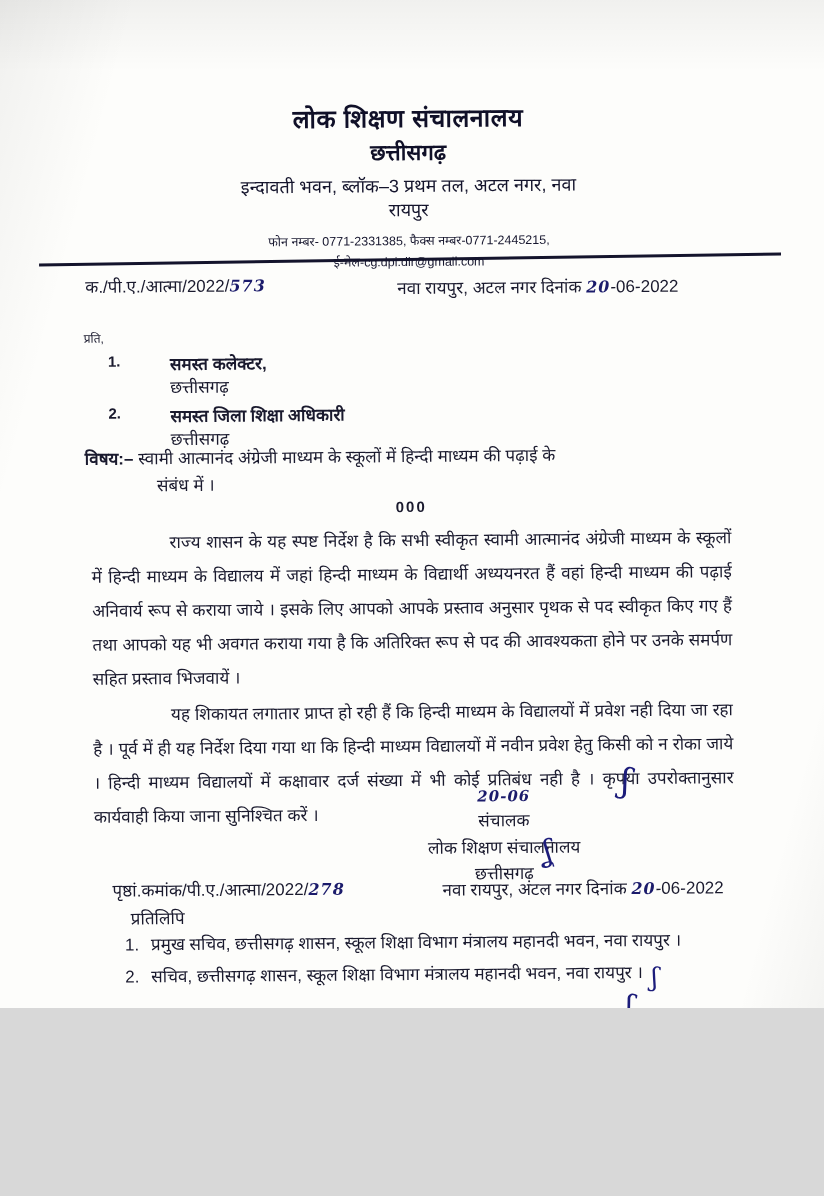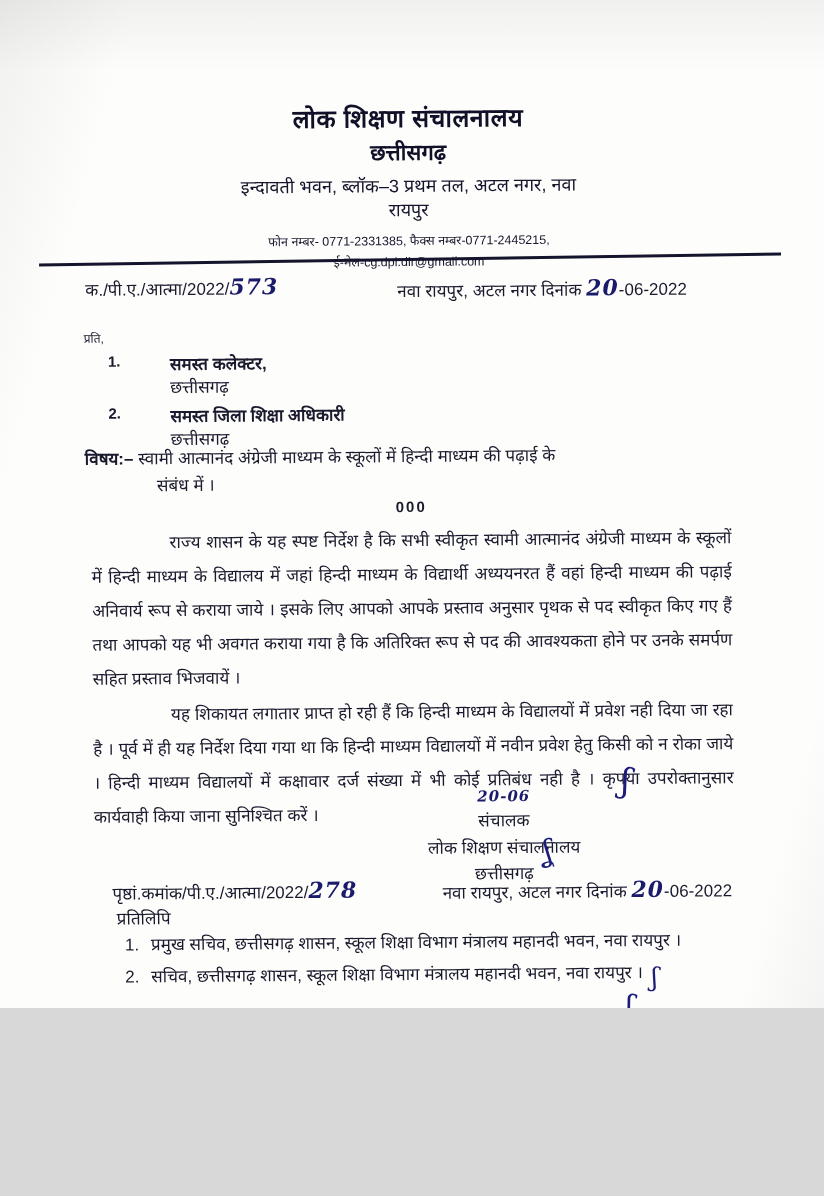--- a/index.html
+++ b/index.html
@@ -107,21 +107,21 @@
     top: 4px;
     white-space: nowrap;
   }
   .hand {
     font-family: "DejaVu Serif", serif;
     font-style: italic;
     font-weight: bold;
     color: #1b1b6b;
     letter-spacing: 1px;
   }
-  .hand-lg { font-size: 22px; }
+  .hand-lg { font-size: 16px; }
 
   .to-label {
     position: absolute;
     left: 86px;
     top: 327px;
     font-size: 12px;
   }
   .addr-list {
     position: absolute;
     left: 110px;
@@ -215,21 +215,21 @@
     white-space: nowrap;
   }
   .endorse-place {
     position: absolute;
     left: 440px;
     top: 2px;
     white-space: nowrap;
   }
   .copy-label {
     position: absolute;
-    left: 114px;
+    left: 128px;
     top: 28px;
     font-size: 17px;
   }
   .copy-list {
     position: absolute;
     left: 122px;
     top: 54px;
     width: 610px;
     font-size: 17px;
     line-height: 1.55;

